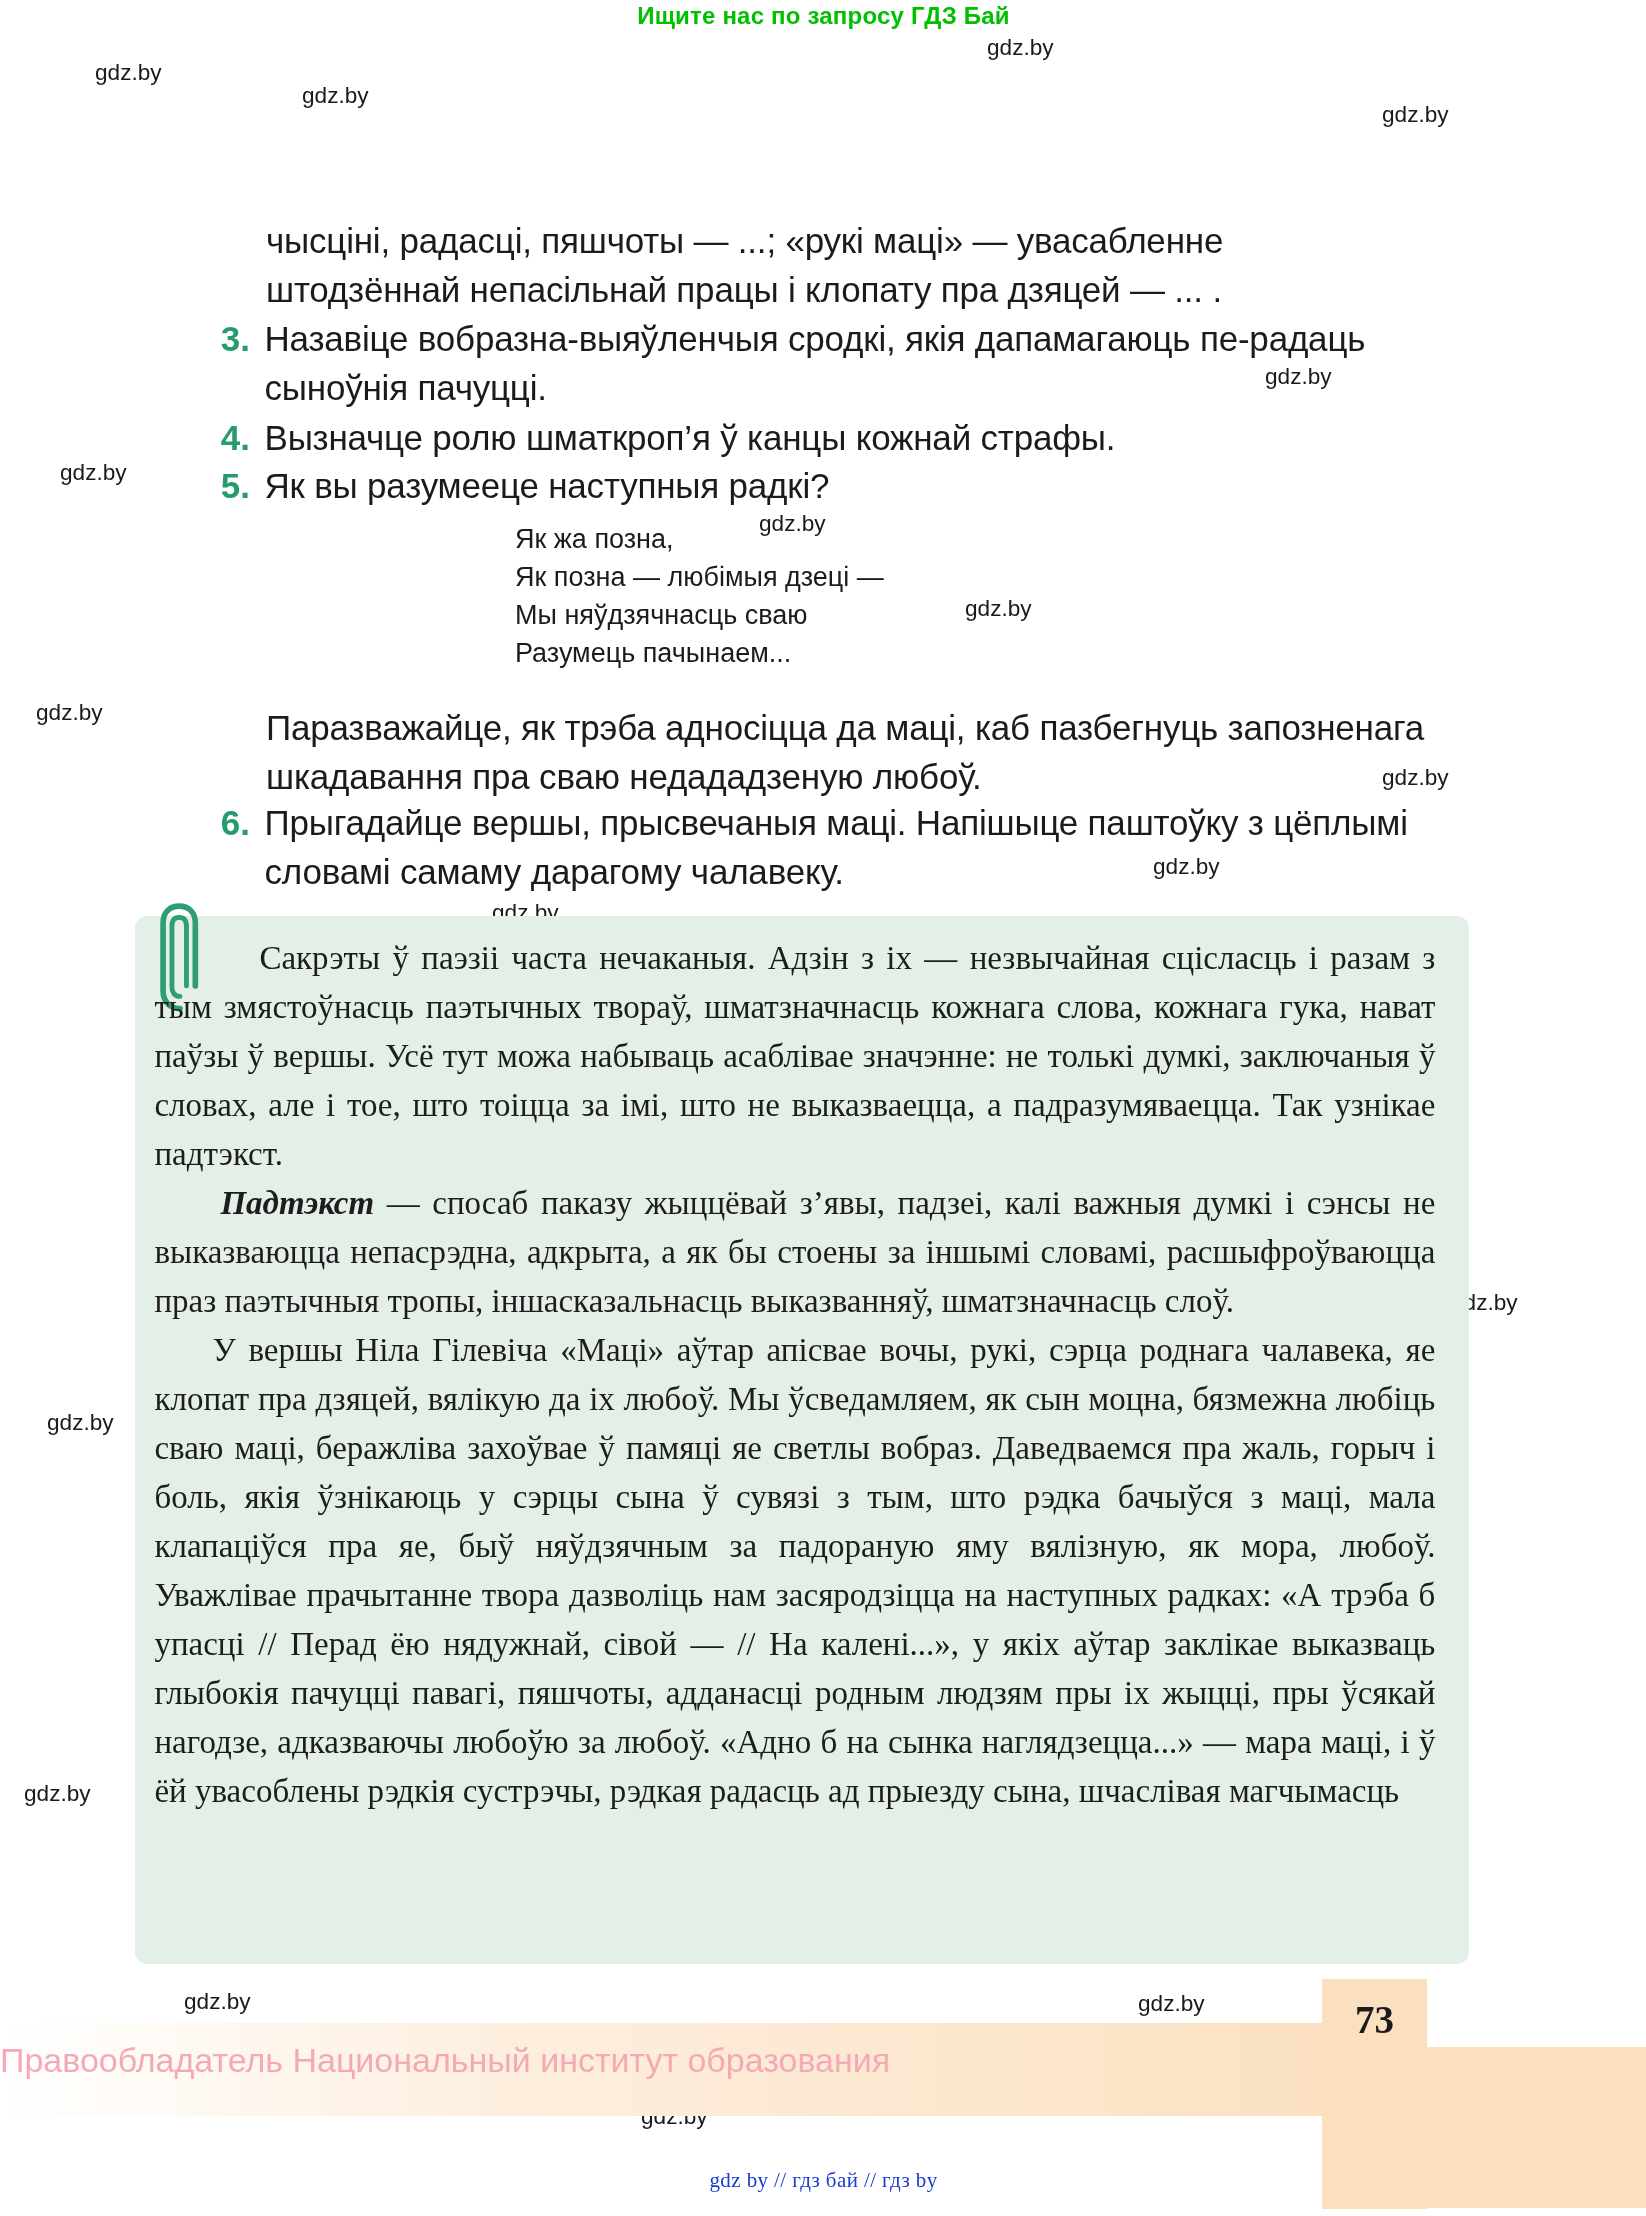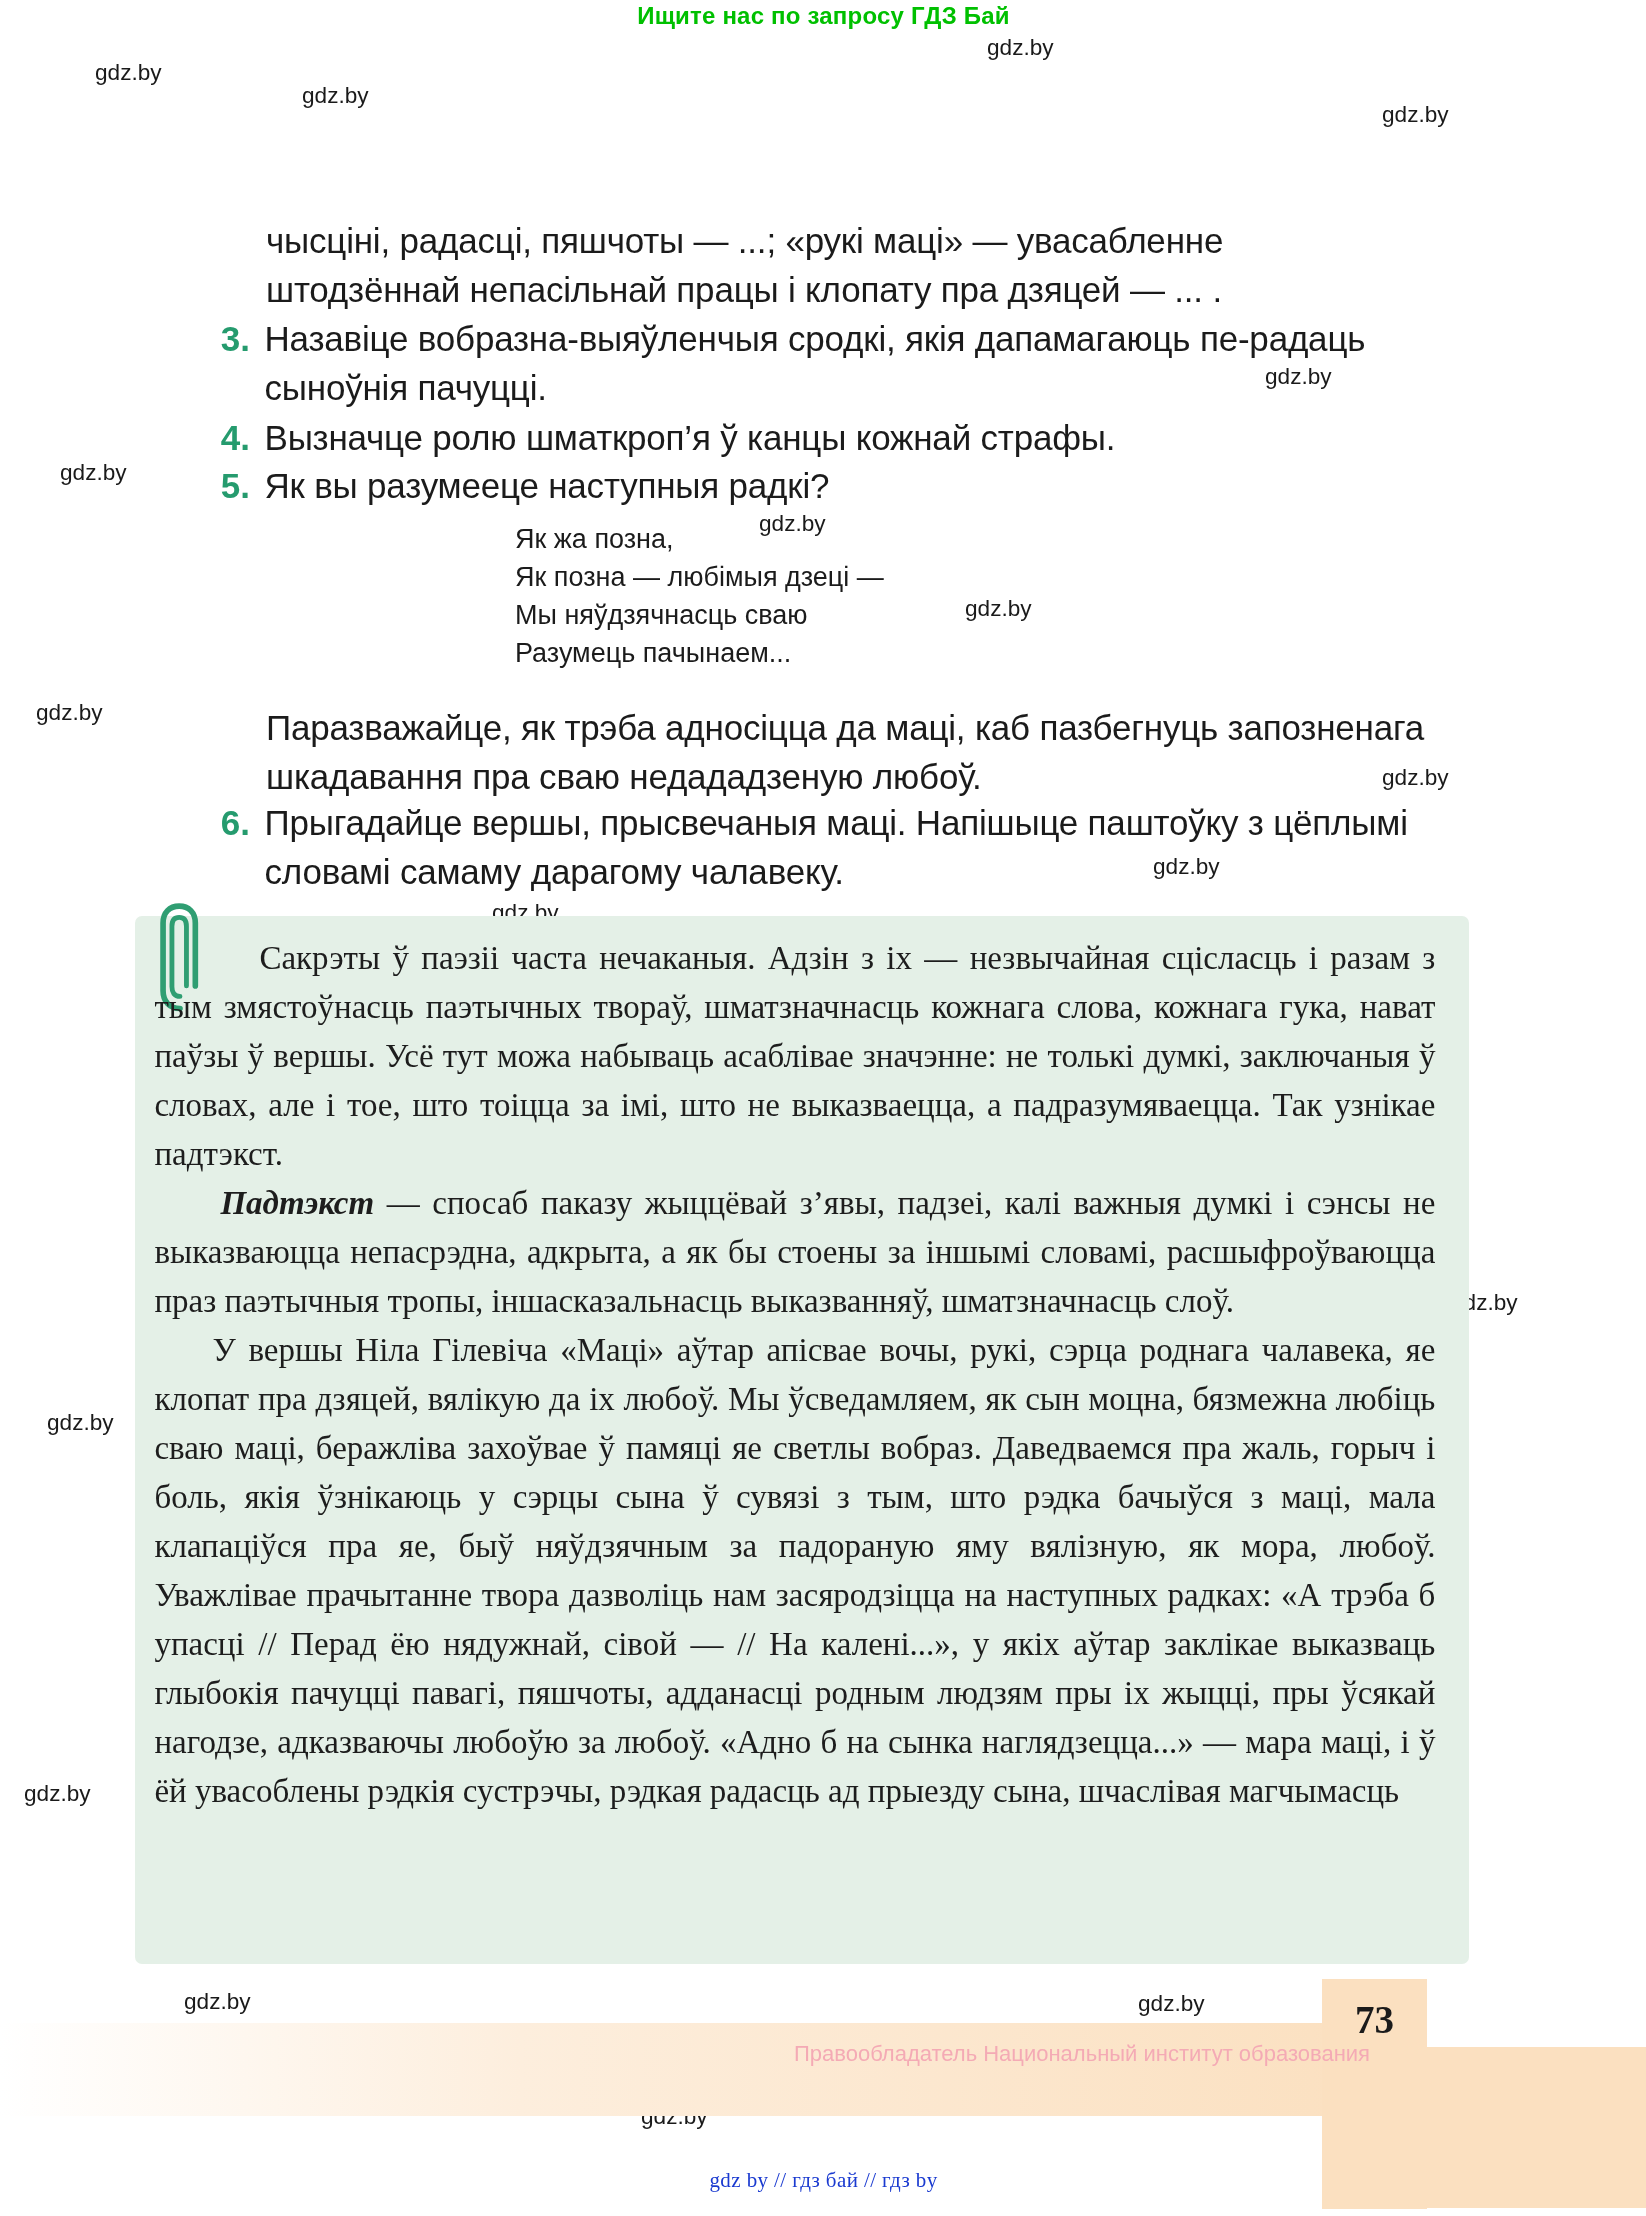--- a/index.html
+++ b/index.html
@@ -63,21 +63,21 @@
 
   .reflect{
     position:absolute;left:266px;top:703px;width:1193px;
     font-size:35px;line-height:49px;color:#1b1b1b;
     font-family:"Liberation Sans",sans-serif;letter-spacing:-0.2px;
   }
 
   
   .greenbox{
     position:absolute;left:135px;top:916px;width:1334px;height:1048px;
-    background:#e4f0e7;border-radius:7px;
+    background:#e4f0e7;border-radius:12px;
   }
   .clip{
     position:absolute;left:20px;top:-14.5px;width:50px;height:113px;
   }
   .gtext{
     position:absolute;left:6.4px;top:17.7px;width:1307px;
     font-family:"Liberation Serif", serif;
     font-size:33px;line-height:49px;color:#1d1d1d;
     text-align:justify;
     padding:0 13px;
@@ -98,22 +98,22 @@
   }
   .pagenum{
     position:absolute;left:1322px;top:1997px;width:105px;text-align:center;
     font-family:"Liberation Serif",serif;font-size:39px;font-weight:bold;color:#1b1b1b;
   }
   .copybar{
     position:absolute;left:0px;top:2023px;width:1370px;height:93px;
     background:linear-gradient(90deg,#ffffff 0%, #fdeedd 38%, #fbe0c0 100%);
   }
   .copy{
-    position:absolute;left:0;top:2041px;width:1370px;text-align:right;
-    font-family:"Liberation Sans",sans-serif;font-size:22px;color:#f4aab5;
+    position:absolute;left:0;top:2041px;width:1370px;text-align:left;
+    font-family:"Liberation Sans",sans-serif;font-size:34px;color:#f4aab5;
     white-space:nowrap;
   }
   .bottomlinks{
     position:absolute;left:0;top:2168px;width:1647px;text-align:center;
     font-family:Liberation Serif, serif;font-size:21px;color:#1a3ad0;
     letter-spacing:0.4px;
   }
 </style>
 </head>
 <body>

